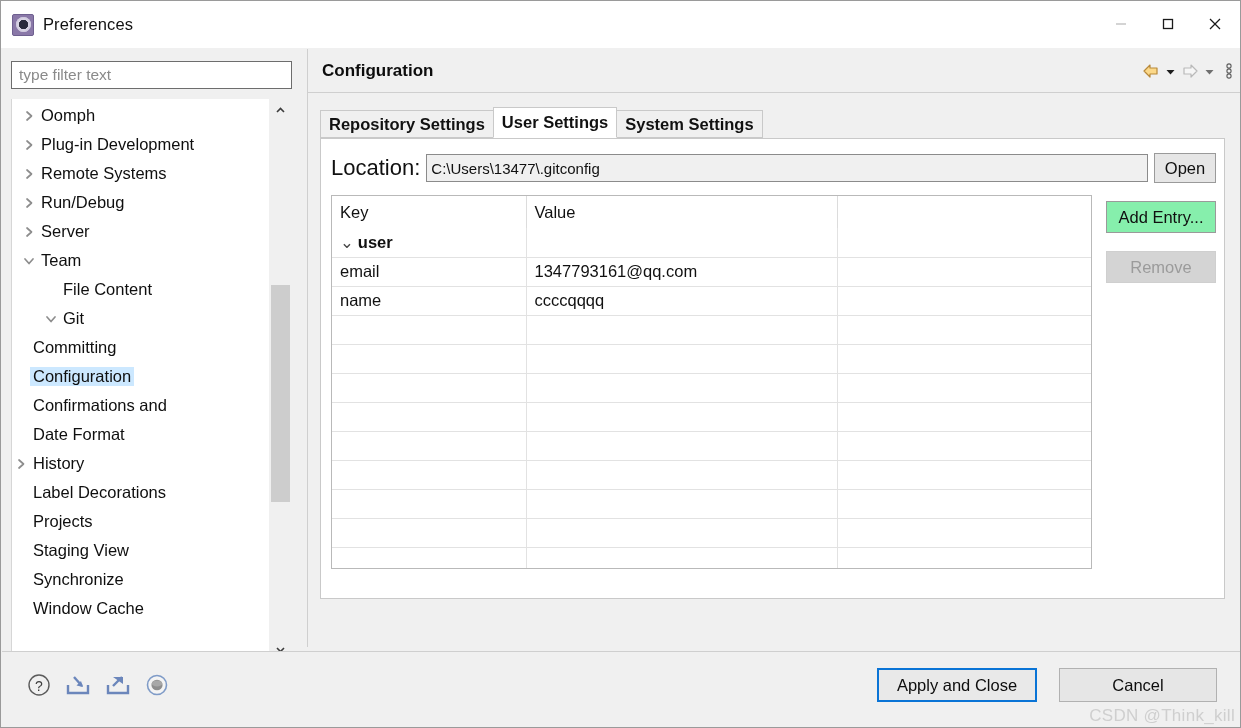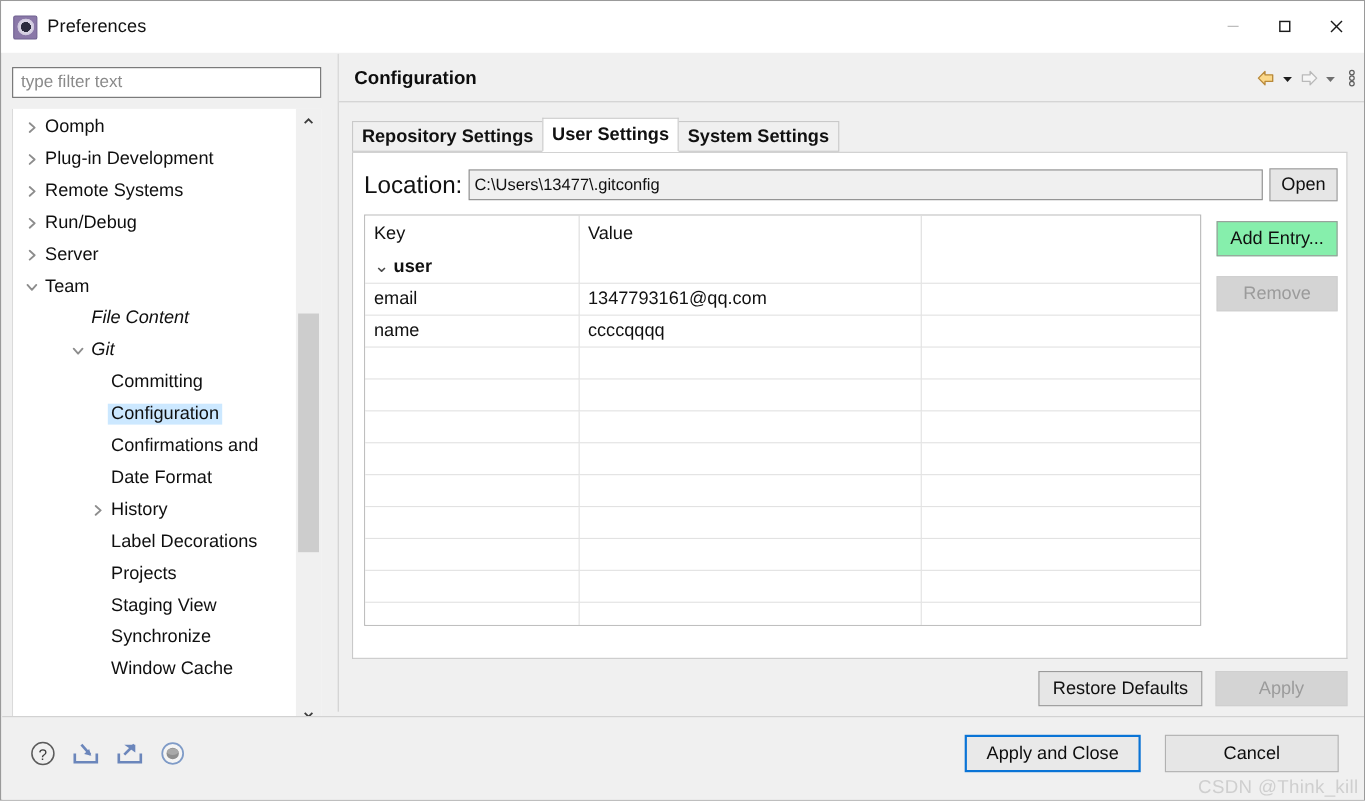--- a/index.html
+++ b/index.html
@@ -90,22 +90,22 @@
     cursor: default;
   }
   .trow .twist {
     width: 18px; flex: none;
     display: flex; align-items: center; justify-content: center;
     color: #8d8d8d;
   }
   .trow .tlabel { padding: 0 3px; }
   .trow.sel .tlabel { background: #cce8ff; }
   .d0 { padding-left: 8px; }
-  .d1 { padding-left: 50px; font-style: italic; }
-  .d2 { padding-left: 68px; }
+  .d1 { padding-left: 30px; }
+  .d2 { }
   .chev { display: block; }
 
   
   #tree-vsb {
     position: absolute; right: 0; top: 0;
     width: 23px; height: 562px;
     background: #f0f0f0;
   }
   #tree-vsb .sbtn {
     width: 23px; height: 23px;
@@ -650,24 +650,20 @@
           </table>
         </div>
 
         <div id="side-buttons">
           <div class="sbtn-lg" id="add-entry-button">Add Entry...</div>
           <div class="sbtn-lg disabled" id="remove-button">Remove</div>
         </div>
       </div>
     </div>
 
-    <div id="page-footer">
-      <div class="footer-btn">Restore Defaults</div>
-      <div class="footer-btn disabled">Apply</div>
-    </div>
   </div>
 
   <div id="bottom-bar">
     <div id="bottom-icons">
 
       <div>
         <svg width="26" height="26" viewBox="0 0 26 26">
           <circle cx="13" cy="13" r="10" fill="none" stroke="#5b5b5b" stroke-width="1.4"></circle>
           <text x="13" y="18.5" font-family="Liberation Sans, sans-serif" font-size="14" fill="#3d3d3d" text-anchor="middle">?</text>
         </svg>

